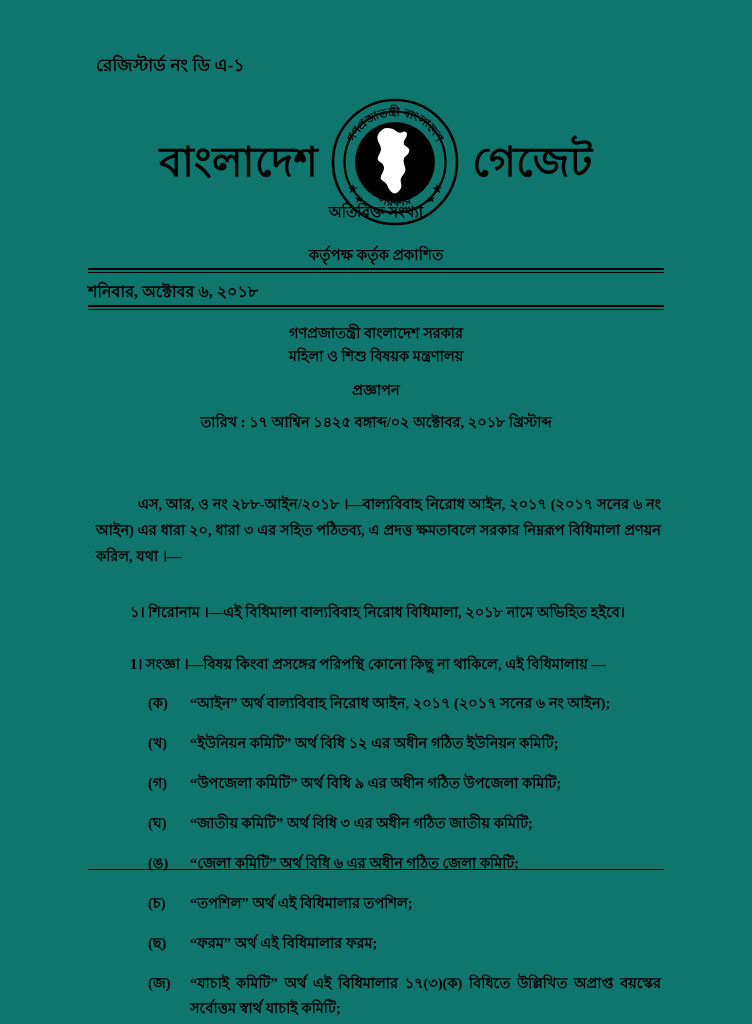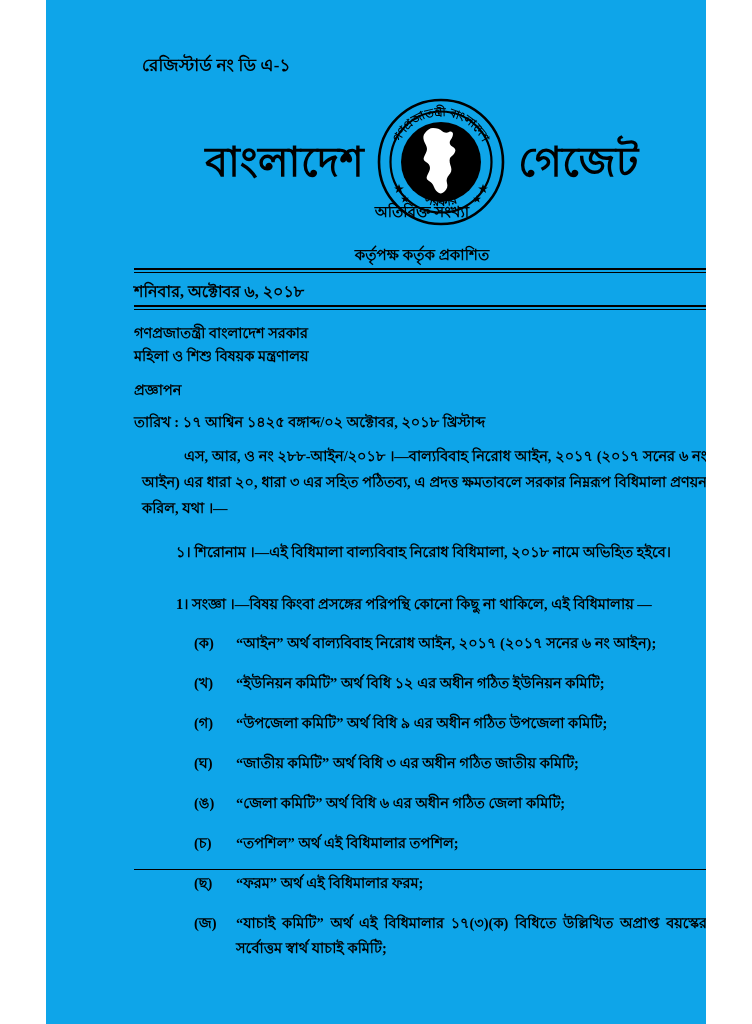--- a/index.html
+++ b/index.html
@@ -7,24 +7,24 @@
     margin: 0;
     padding: 0;
     background: #ffffff;
   }
   body {
     font-family: "Liberation Serif", "DejaVu Serif", serif;
     color: #000000;
   }
   .page {
     position: relative;
-    width: 660px;
+    width: 752px;
     height: 1024px;
     margin: 0 auto;
-    background: #0ea5e9;
+    background: #0f766e;
     overflow: hidden;
   }
 
   
   .masthead {
     position: absolute;
     left: 0;
     top: 0;
     width: 752px;
     height: 200px;
@@ -105,20 +105,21 @@
     font-weight: 600;
     white-space: nowrap;
   }
 
   
   .gov-block {
     position: absolute;
     left: 88px;
     top: 322px;
     width: 576px;
+    text-align: center;
   }
   .gov-line {
     font-size: 14.5px;
     font-weight: 600;
     line-height: 23px;
     white-space: nowrap;
   }
   .notif-word {
     font-size: 14.5px;
     font-weight: 600;
@@ -143,30 +144,31 @@
   .para {
     font-size: 14.5px;
     font-weight: 600;
     line-height: 26px;
     text-align: justify;
     text-justify: inter-word;
     margin: 0;
   }
   .para-sro {
     text-indent: 42px;
+    margin-top: 48px;
   }
   .clause {
     font-size: 14.5px;
     font-weight: 600;
     line-height: 26px;
     margin: 0;
     padding-left: 34px;
     text-align: justify;
   }
-  .clause-1 { margin-top: 18px; }
+  .clause-1 { margin-top: 30px; }
   .clause-2 { margin-top: 26px; }
 
   .def-list {
     margin: 14px 0 0 0;
     padding: 0;
     list-style: none;
   }
   .def-item {
     position: relative;
     font-size: 14.5px;

